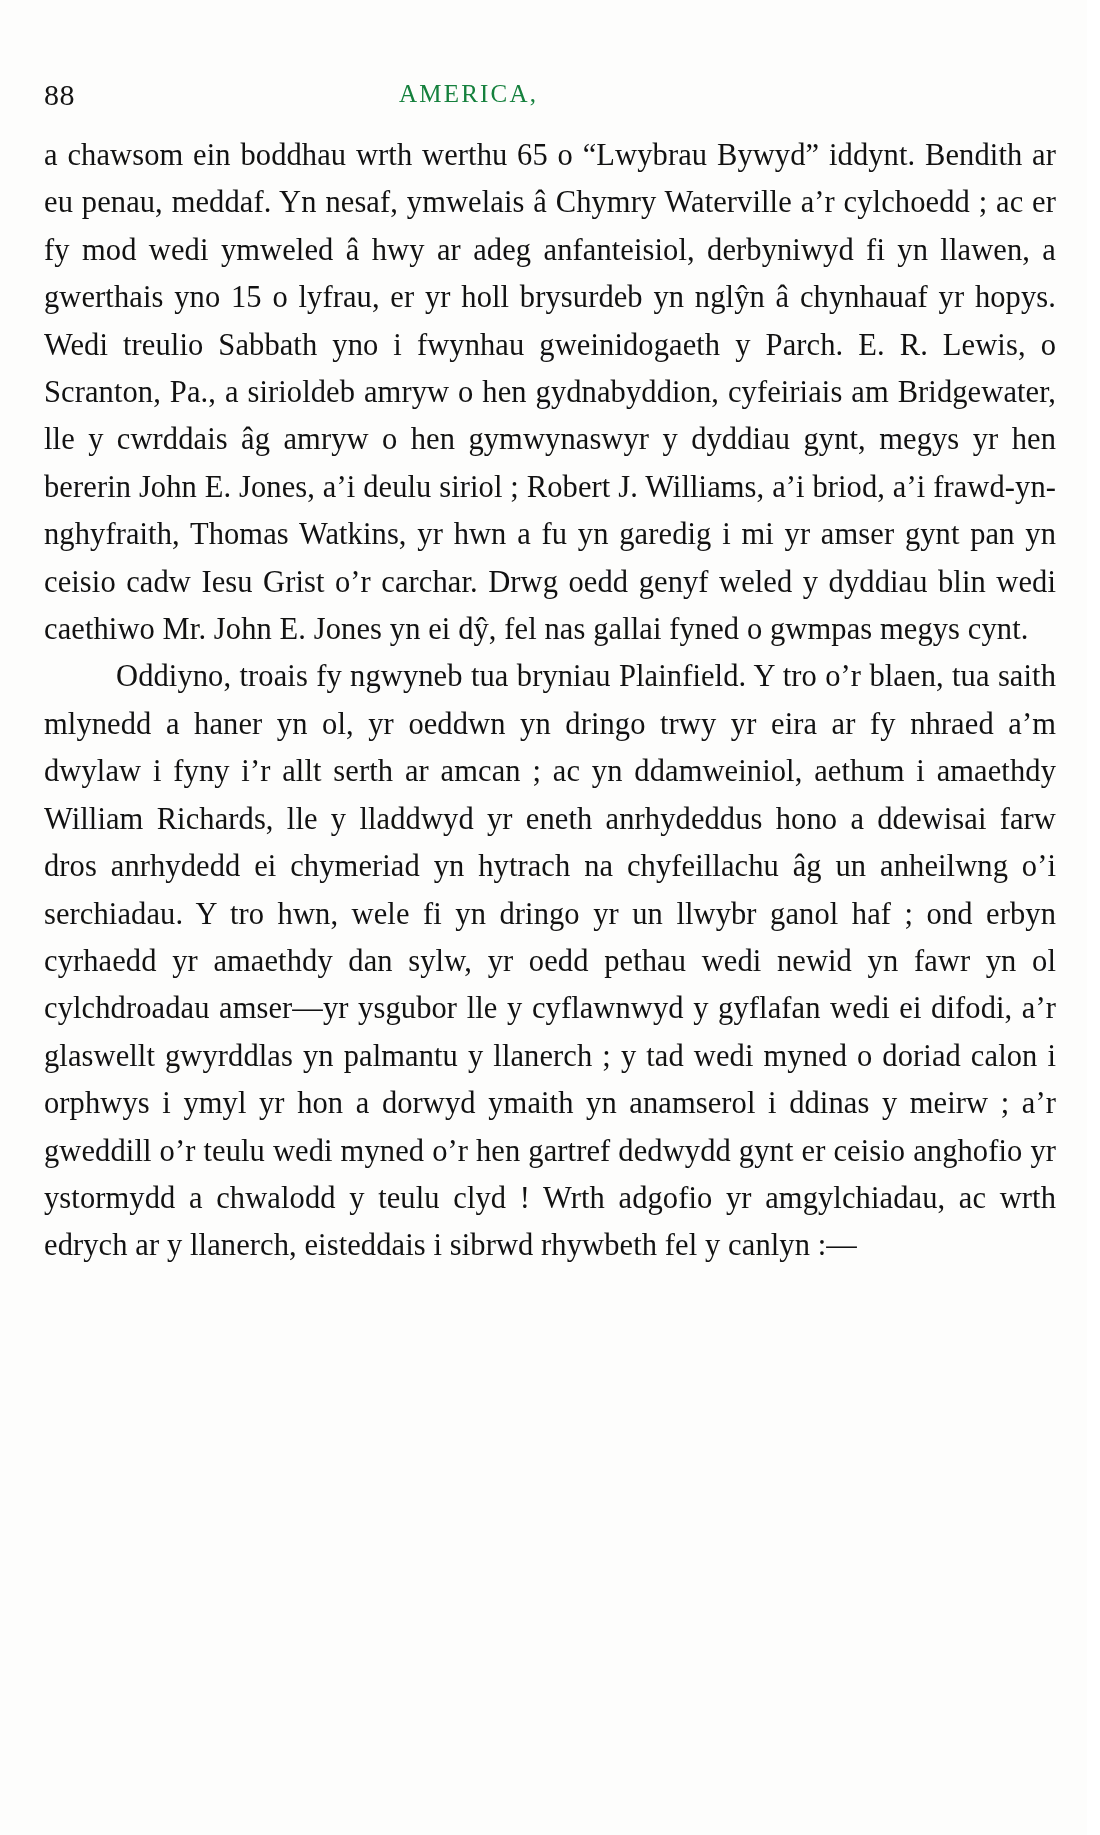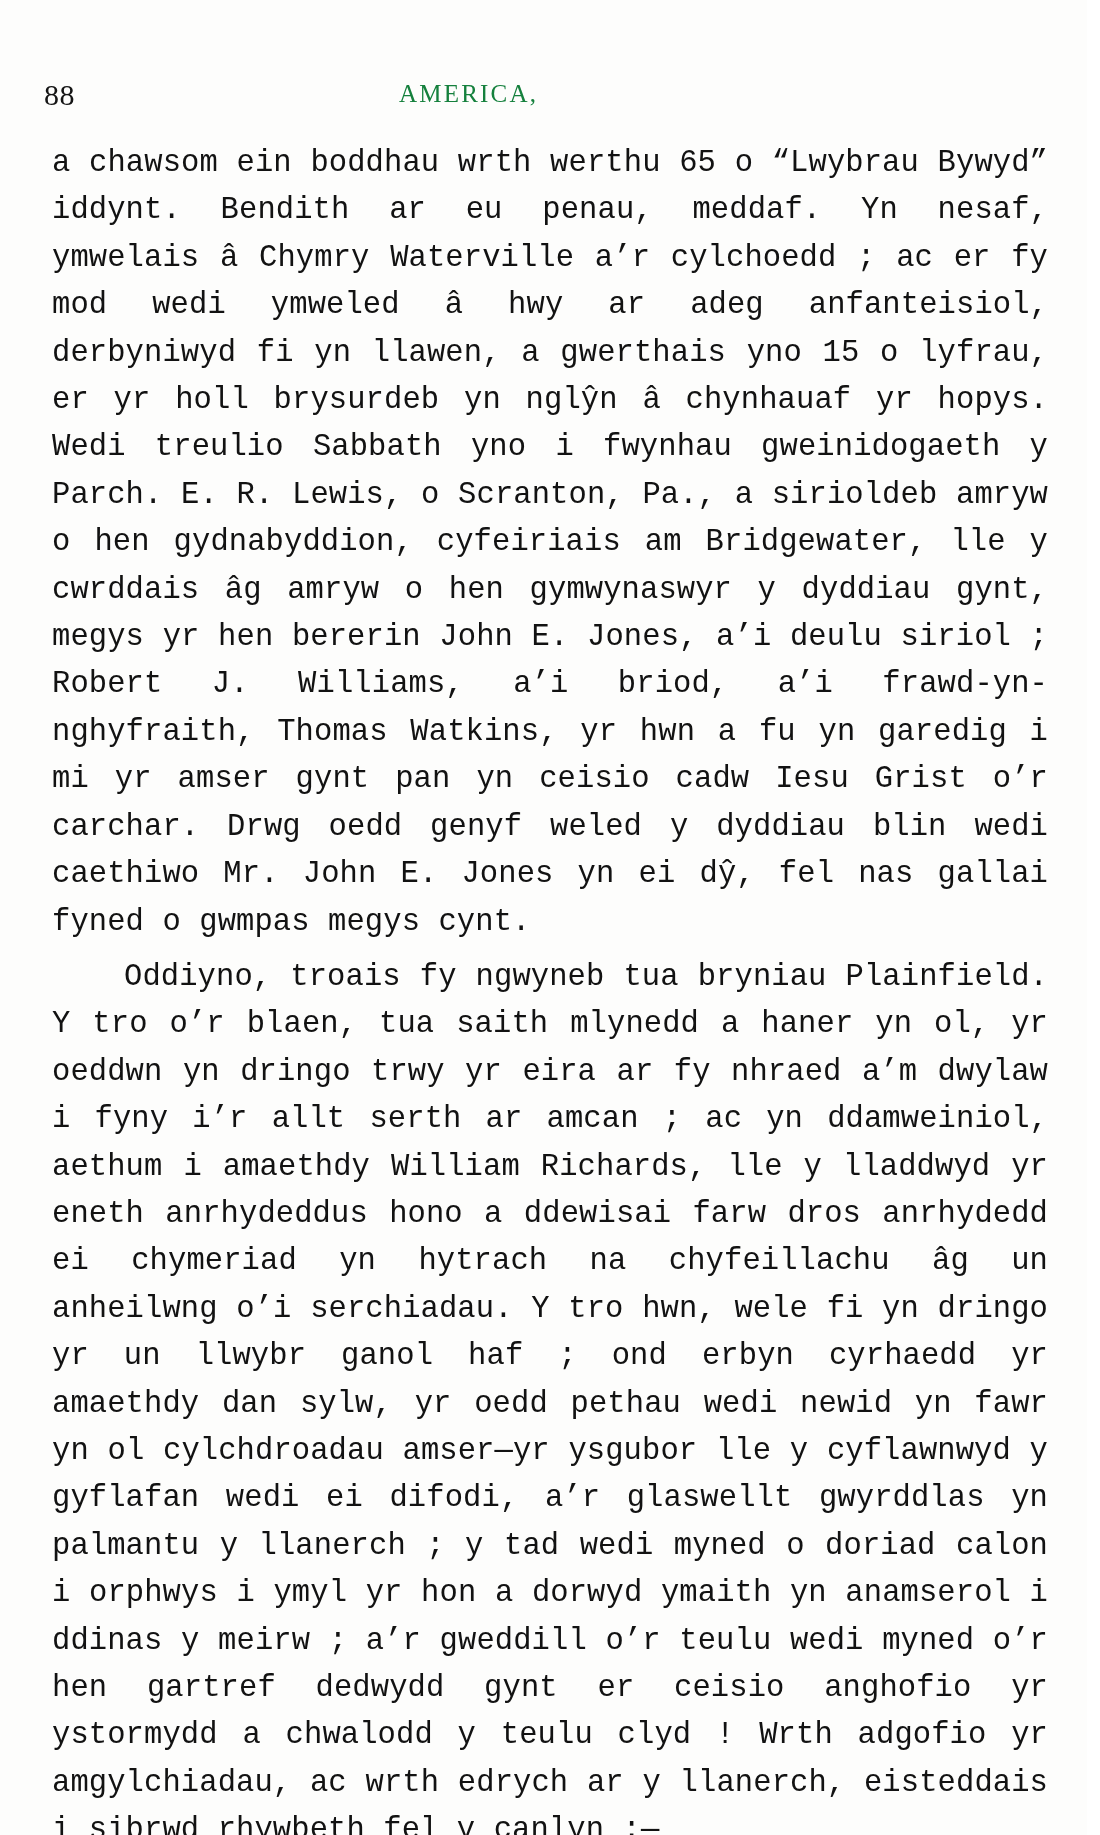--- a/index.html
+++ b/index.html
@@ -51,22 +51,21 @@
     left: 44px;
     width: 1012px;
     font-size: 30.5px;
     line-height: 47.4px;
     text-align: justify;
     text-justify: inter-word;
     color: #121212;
     letter-spacing: 0.1px;
   }
   .body-text p {
-    margin: 8px;
-    font-family: Liberation Mono, monospace;
+    margin: 0;
   }
   .body-text p.indent {
     text-indent: 72px;
   }
   .body-text p:last-child {
     text-align: justify;
   }
 </style>
 </head>
 <body>

